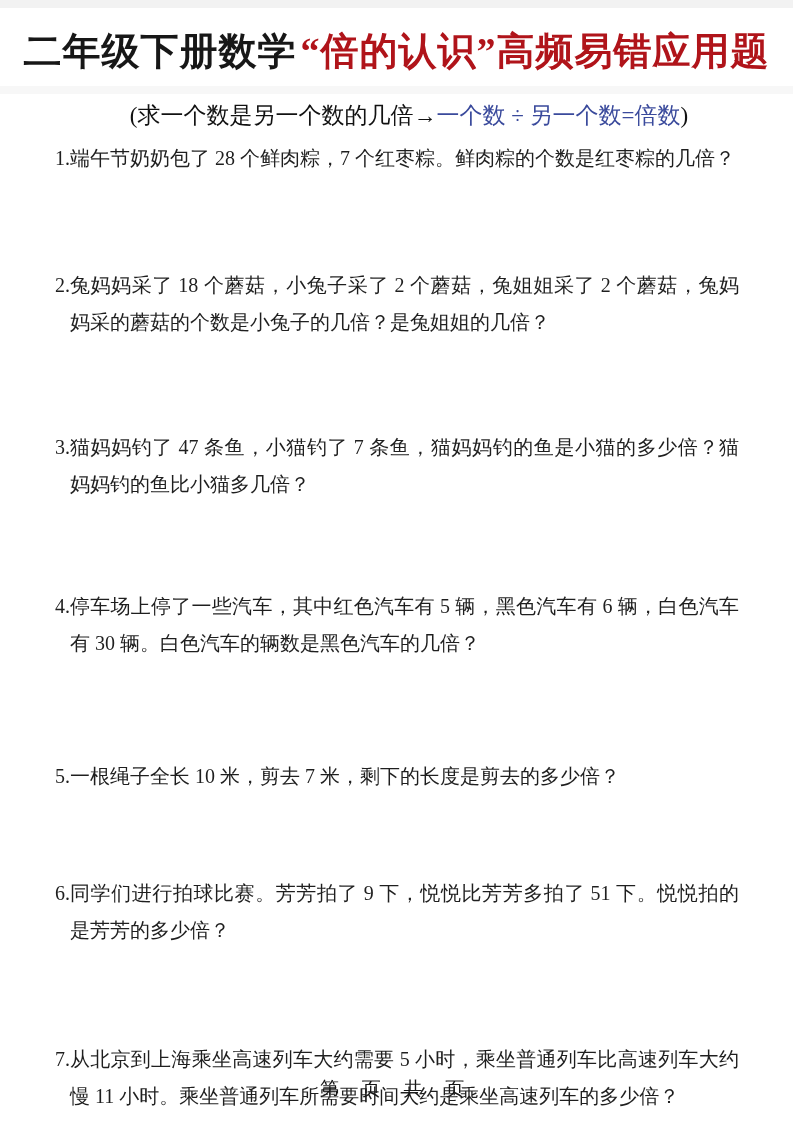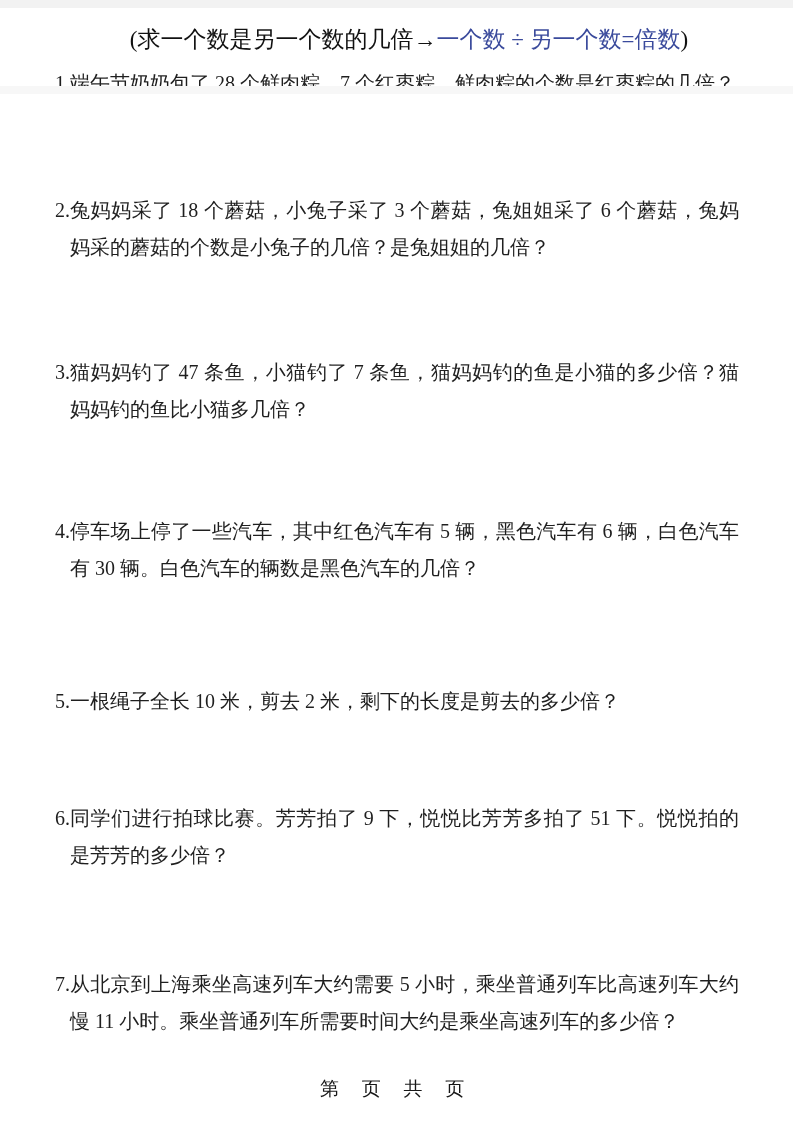--- a/index.html
+++ b/index.html
@@ -84,48 +84,49 @@
   }
 </style>
 </head>
 <body>
 
 <div class="page">
 
   <div class="scan-band b1"></div>
   <div class="scan-band b2"></div>
 
+  <h1 class="title"><span class="title-black">二年级下册数学</span><span class="title-red">“倍的认识”高频易错应用题</span></h1>
 
   <div class="subtitle"><span>(求一个数是另一个数的几倍→</span><span class="highlight">一个数 ÷ 另一个数=倍数</span><span>)</span></div>
 
   <div class="problems">
 
     <div class="problem">
       <span class="problem-number">1.</span>
       <span class="problem-text">端午节奶奶包了 28 个鲜肉粽，7 个红枣粽。鲜肉粽的个数是红枣粽的几倍？</span>
     </div>
 
     <div class="problem">
       <span class="problem-number">2.</span>
-      <span class="problem-text">兔妈妈采了 18 个蘑菇，小兔子采了 3 个蘑菇，兔姐姐采了 6 个蘑菇，兔妈妈采的蘑菇的个数是小兔子的几倍？是兔姐姐的几倍？</span>
+      <span class="problem-text">兔妈妈采了 18 个蘑菇，小兔子采了 2 个蘑菇，兔姐姐采了 2 个蘑菇，兔妈妈采的蘑菇的个数是小兔子的几倍？是兔姐姐的几倍？</span>
     </div>
 
     <div class="problem">
       <span class="problem-number">3.</span>
       <span class="problem-text">猫妈妈钓了 47 条鱼，小猫钓了 7 条鱼，猫妈妈钓的鱼是小猫的多少倍？猫妈妈钓的鱼比小猫多几倍？</span>
     </div>
 
     <div class="problem">
       <span class="problem-number">4.</span>
       <span class="problem-text">停车场上停了一些汽车，其中红色汽车有 5 辆，黑色汽车有 6 辆，白色汽车有 30 辆。白色汽车的辆数是黑色汽车的几倍？</span>
     </div>
 
     <div class="problem">
       <span class="problem-number">5.</span>
-      <span class="problem-text">一根绳子全长 10 米，剪去 2 米，剩下的长度是剪去的多少倍？</span>
+      <span class="problem-text">一根绳子全长 10 米，剪去 7 米，剩下的长度是剪去的多少倍？</span>
     </div>
 
     <div class="problem">
       <span class="problem-number">6.</span>
       <span class="problem-text">同学们进行拍球比赛。芳芳拍了 9 下，悦悦比芳芳多拍了 51 下。悦悦拍的是芳芳的多少倍？</span>
     </div>
 
     <div class="problem">
       <span class="problem-number">7.</span>
       <span class="problem-text">从北京到上海乘坐高速列车大约需要 5 小时，乘坐普通列车比高速列车大约慢 11 小时。乘坐普通列车所需要时间大约是乘坐高速列车的多少倍？</span>

